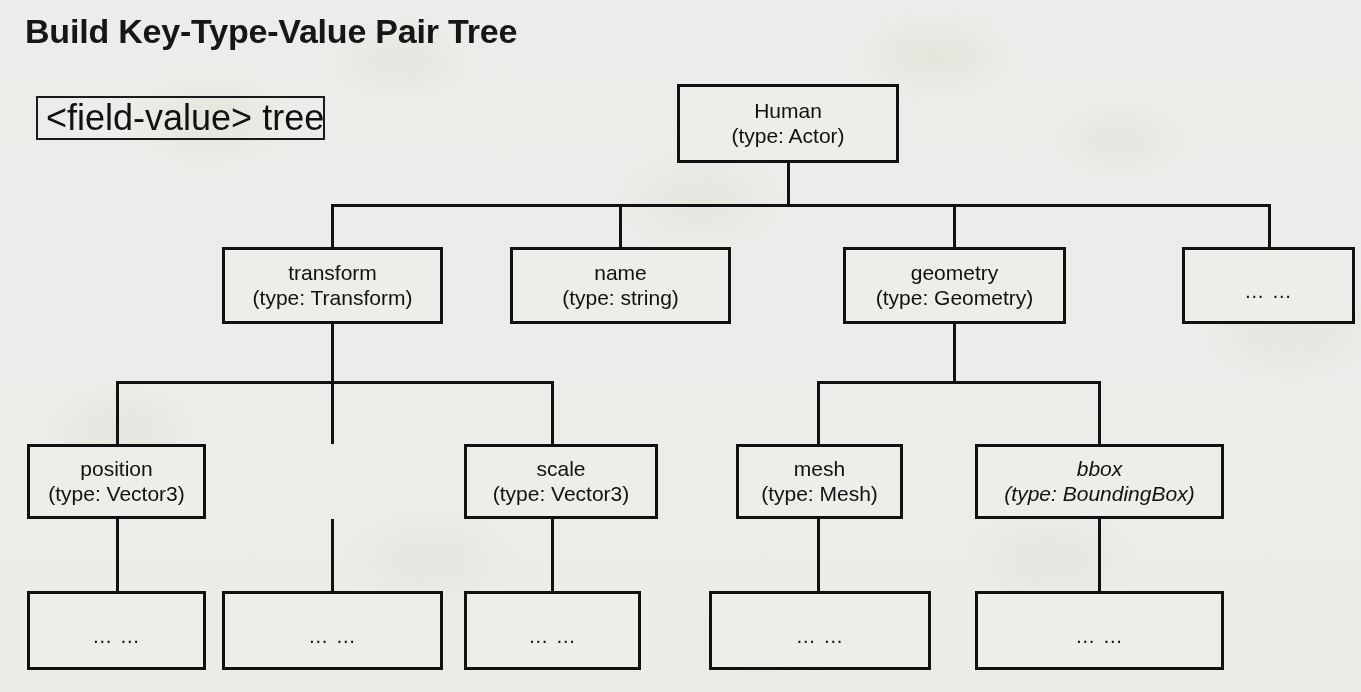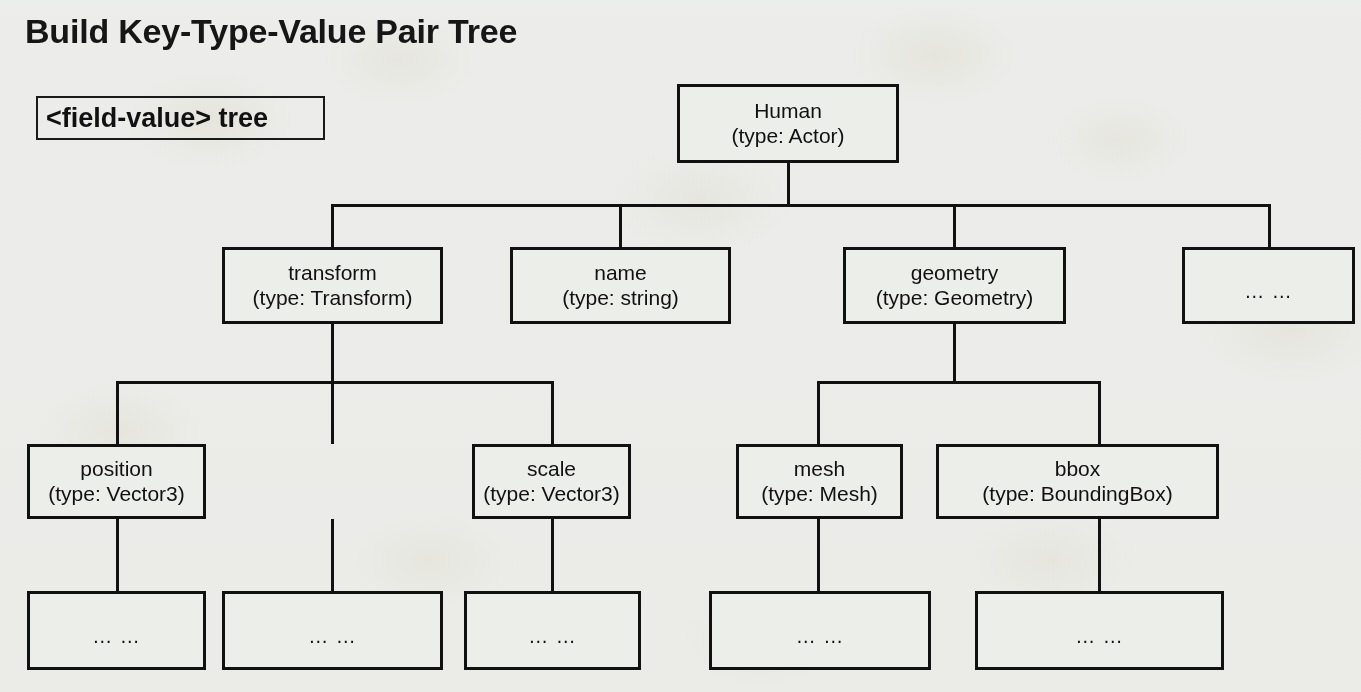--- a/index.html
+++ b/index.html
@@ -51,24 +51,23 @@
     width: 289px;
     height: 44px;
     box-sizing: border-box;
     border: 2px solid #1a1a1a;
     background: transparent;
     display: flex;
     align-items: center;
     padding-left: 8px;
   }
   .legend-box .legend-text {
-    font-size: 27px;
+    font-size: 36px;
     color: #111;
     white-space: nowrap;
-    font-weight: bold;
   }
 
   .node {
     position: absolute;
     box-sizing: border-box;
     border: 3px solid #111111;
     background: #eceeea;
     display: flex;
     flex-direction: column;
     align-items: center;
@@ -162,31 +161,31 @@
   <div class="node ellipsis" style="left:1182px; top:247px; width:173px; height:77px;">
     <span class="n-name">… …</span>
   </div>
 
   <div class="node" style="left:27px; top:444px; width:179px; height:75px;">
     <span class="n-name">position</span>
     <span class="n-type">(type: Vector3)</span>
   </div>
 
 
-  <div class="node" style="left:464px; top:444px; width:159px; height:75px;margin-left:8px;">
+  <div class="node" style="left:464px; top:444px; width:194px; height:75px;">
     <span class="n-name">scale</span>
     <span class="n-type">(type: Vector3)</span>
   </div>
 
   <div class="node" style="left:736px; top:444px; width:167px; height:75px;">
     <span class="n-name">mesh</span>
     <span class="n-type">(type: Mesh)</span>
   </div>
 
-  <div class="node" style="left:936px; top:444px; width:283px; height:75px;">
+  <div class="node" style="left:975px; top:444px; width:249px; height:75px;font-style:italic;">
     <span class="n-name">bbox</span>
     <span class="n-type">(type: BoundingBox)</span>
   </div>
 
   <div class="node ellipsis" style="left:27px; top:591px; width:179px; height:79px;">
     <span class="n-name">… …</span>
   </div>
 
   <div class="node ellipsis" style="left:222px; top:591px; width:221px; height:79px;">
     <span class="n-name">… …</span>

